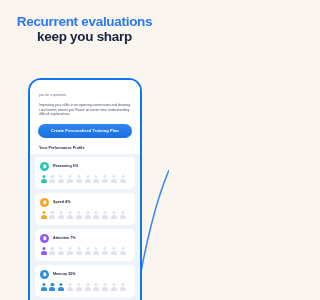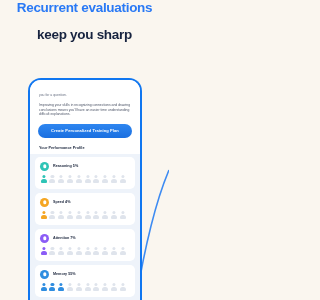--- a/index.html
+++ b/index.html
@@ -19,35 +19,35 @@
   .arc-layer {
     position: absolute;
     inset: 0;
     pointer-events: none;
     z-index: 1;
   }
 
   
   .headline {
     position: absolute;
-    top: 0;
+    top: 14px;
     left: 0;
     width: 169px;
     text-align: center;
     z-index: 3;
   }
   .headline-line {
     display: block;
     font-weight: bold;
     font-size: 13.5px;
     line-height: 15px;
     letter-spacing: -0.3px;
   }
   .hl-1 { color: #2979f5; }
-  .hl-2 { color: #17233f; margin-top: 12px; }
+  .hl-2 { color: #17233f; }
 
   
   .phone {
     position: absolute;
     left: 28px;
     top: 78px;
     width: 114px;
     height: 222px;
     box-sizing: border-box;
     border: 2.5px solid #1076f0;

